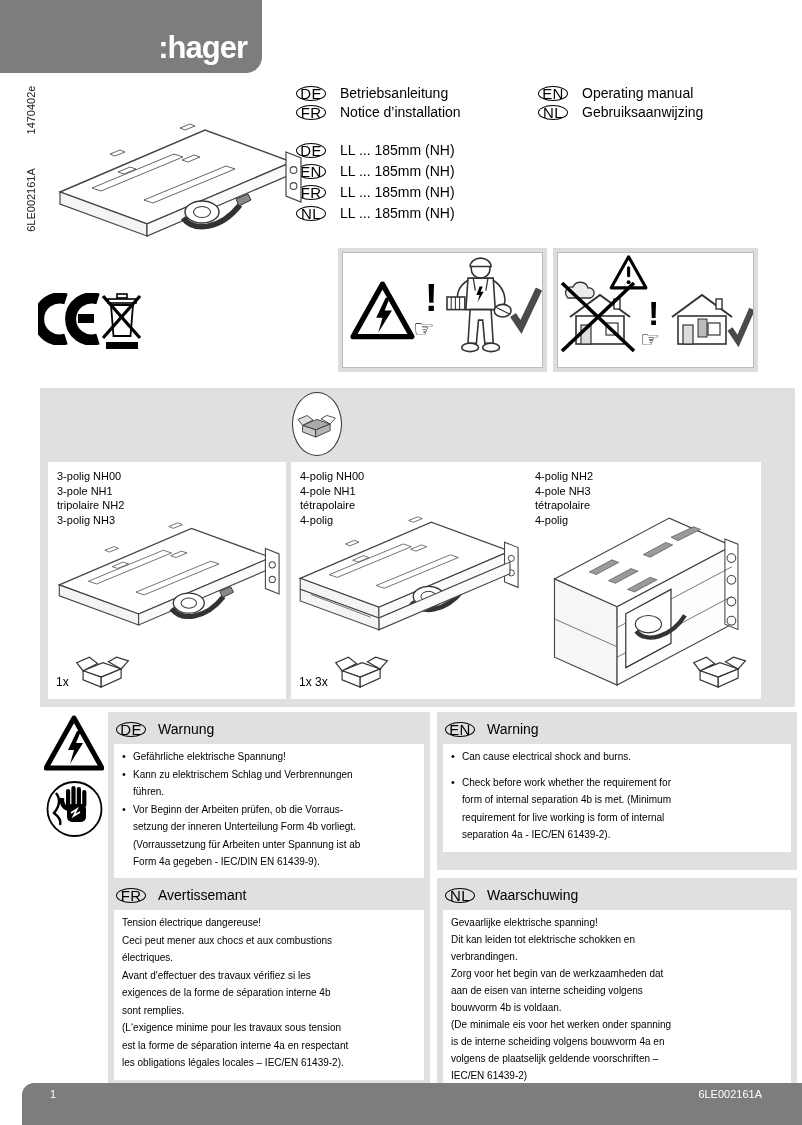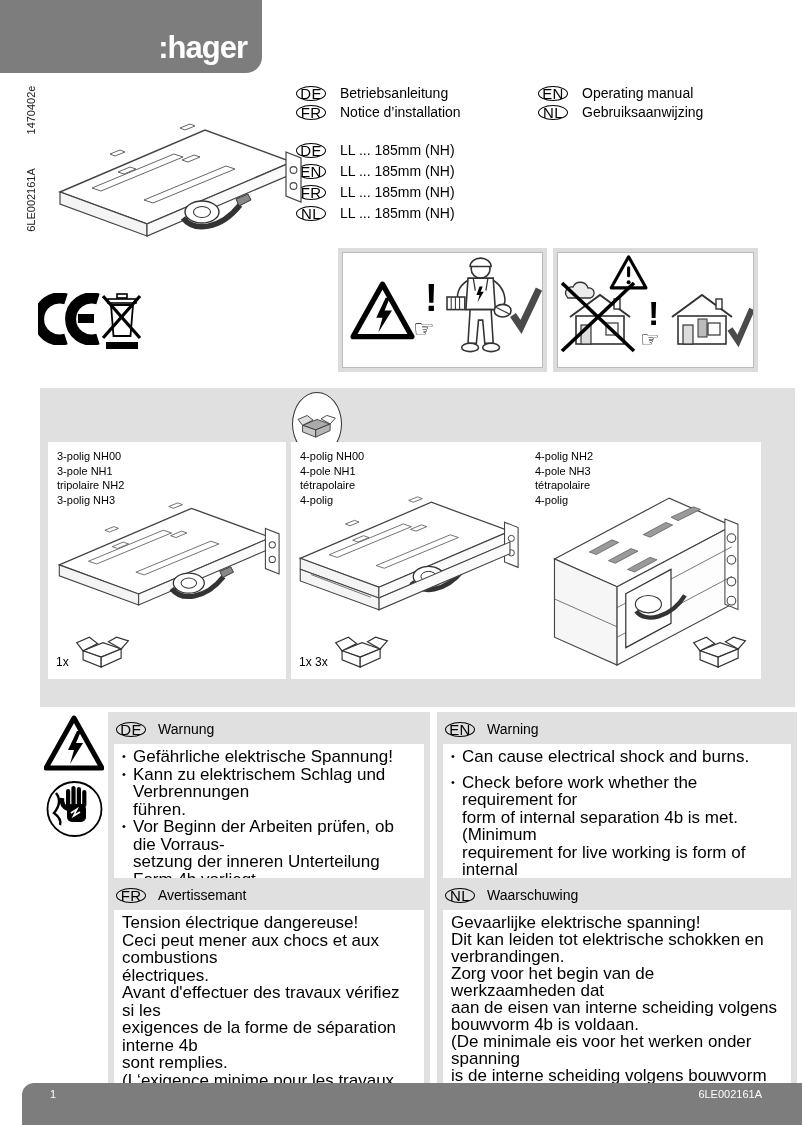--- a/index.html
+++ b/index.html
@@ -36,32 +36,32 @@
   
   .safe-box { position:absolute; background:#dcdcdc; padding:4px; }
   .safe-box .inner { width:100%; height:100%; background:#fff; border:1px solid #bbb; }
 
   
   .panel { position:absolute; left:40px; top:388px; width:755px; height:319px;
     background:#e0e0e0; }
   .panel-ellipse { position:absolute; left:252px; top:4px; width:50px; height:64px;
     background:#fff; border:1.2px solid #333; border-radius:50%;
     display:flex; align-items:center; justify-content:center; }
-  .vbox { position:absolute; top:54px; height:237px; background:#fff; }
+  .vbox { position:absolute; top:74px; height:237px; background:#fff; }
   .vbox .labels { position:absolute; left:9px; top:7px; font-size:11px;
     line-height:14.5px; white-space:pre-line; }
   .vbox .qtyrow { position:absolute; left:8px; bottom:10px; display:flex;
     align-items:flex-end; gap:5px; font-size:12px; }
   .vbox .qtyrow .qty { padding-top:14px; }
 
   
   .warnsec { position:absolute; background:#e0e0e0; padding:6px 6px 9px 6px; }
   .warnhead { display:flex; align-items:center; gap:12px; font-size:14px;
     padding:3px 0 7px 2px; }
-  .warnbody { background:#fff; padding:4px 8px 8px 8px; font-size:17px;
+  .warnbody { background:#fff; padding:4px 8px 8px 8px; font-size:10px;
     line-height:17.5px; }
   .warnbody.plain { white-space:pre-line; }
   .bullet { position:relative; padding-left:11px; white-space:pre-line; }
   .bullet::before { content:"•"; position:absolute; left:0; top:0; font-size:11px; }
   .bullet.gap { margin-top:8px; }
   .nl-body { line-height:17px; }
 
   .abs { position:absolute; }
   svg { display:block; }
 </style>

